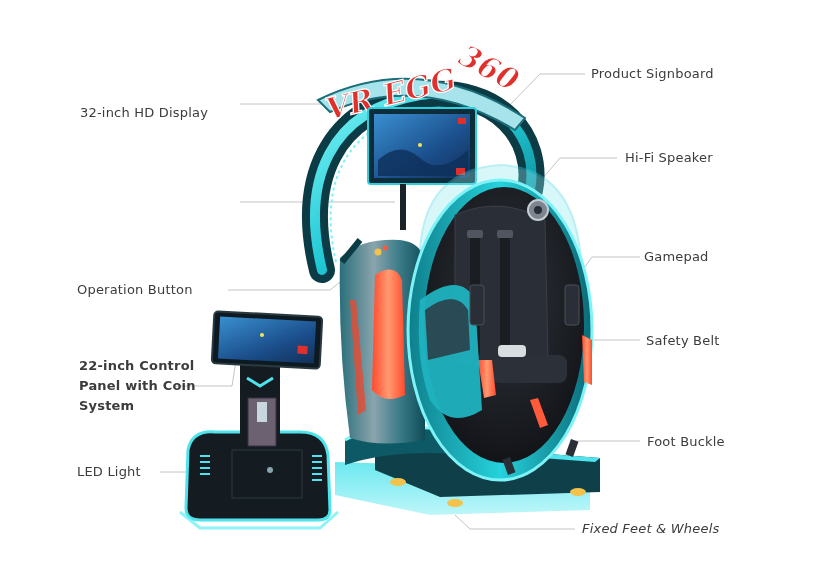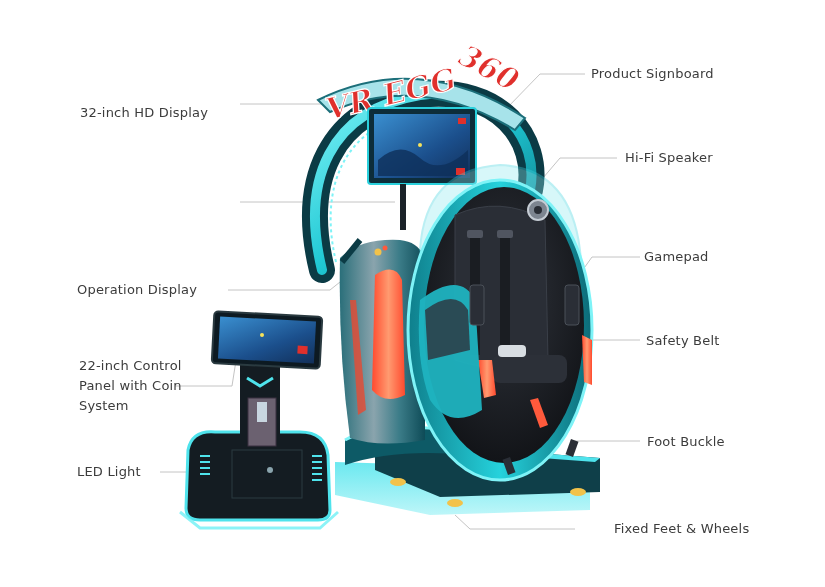--- a/index.html
+++ b/index.html
@@ -28,20 +28,21 @@
       position: absolute;
       font-size: 13px;
       color: #3c3c3c;
       letter-spacing: 0.2px;
       white-space: nowrap;
       line-height: 20px;
     }
     .label.multi {
       white-space: normal;
       width: 140px;
+      font-weight: bold;
     }
     .label.right { text-align: left; }
     .label.left { text-align: left; }
   </style>
 </head>
 <body>
 
 <div class="stage">
 
   <svg class="art" viewBox="0 0 825 587" xmlns="http://www.w3.org/2000/svg">
@@ -202,24 +203,24 @@
       <rect x="257" y="402" width="10" height="20" fill="#c8d6e0"></rect>
 
       <rect x="213" y="314" width="108" height="52" rx="4" fill="#0d1a22" stroke="#2a3a40" stroke-width="2" transform="rotate(3 267 340)"></rect>
       <rect x="219" y="319" width="96" height="42" fill="url(#screenGrad)" transform="rotate(3 267 340)"></rect>
       <rect x="298" y="344" width="10" height="8" fill="#e0302c" transform="rotate(3 267 340)"></rect>
       <circle cx="262" cy="335" r="2" fill="#f7e35a"></circle>
     </g>
   </svg>
 
   <div class="label left" style="left:80px; top:94px;margin-top:9px;">32-inch HD Display</div>
-  <div class="label left" style="left:77px; top:280px;">Operation Display</div>
+  <div class="label left" style="left:77px; top:280px;">Operation Button</div>
   <div class="label left multi" style="left:79px; top:356px;">22-inch Control Panel with Coin System</div>
   <div class="label left" style="left:77px; top:462px;text-align:right;">LED Light</div>
 
   <div class="label right" style="left:591px; top:64px;">Product Signboard</div>
   <div class="label right" style="left:625px; top:148px;">Hi-Fi Speaker</div>
   <div class="label right" style="left:644px; top:247px;">Gamepad</div>
   <div class="label right" style="left:646px; top:331px;">Safety Belt</div>
   <div class="label right" style="left:647px; top:432px;text-align:right;">Foot Buckle</div>
-  <div class="label right" style="left:614px; top:519px;">Fixed Feet &amp; Wheels</div>
+  <div class="label right" style="left:582px; top:519px;font-style:italic;">Fixed Feet &amp; Wheels</div>
 
 </div>
 
 </body></html>

